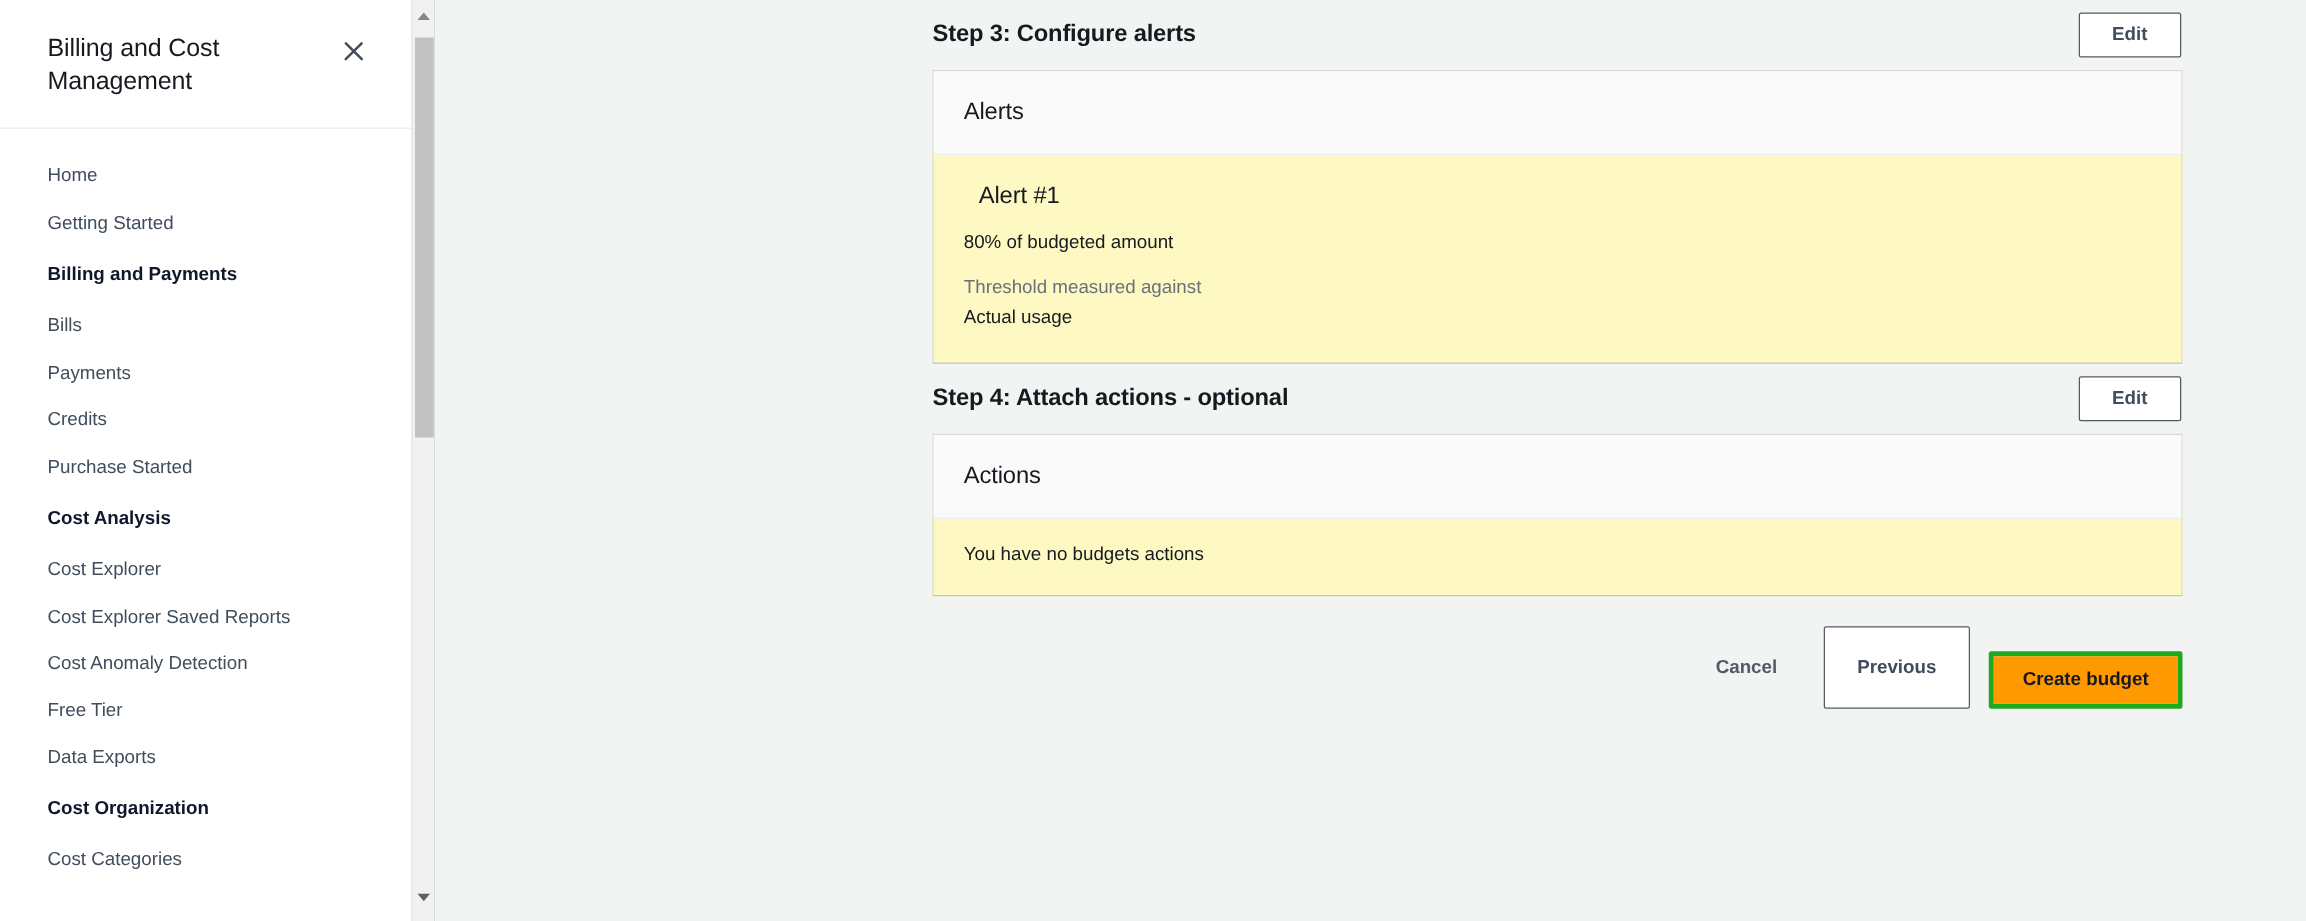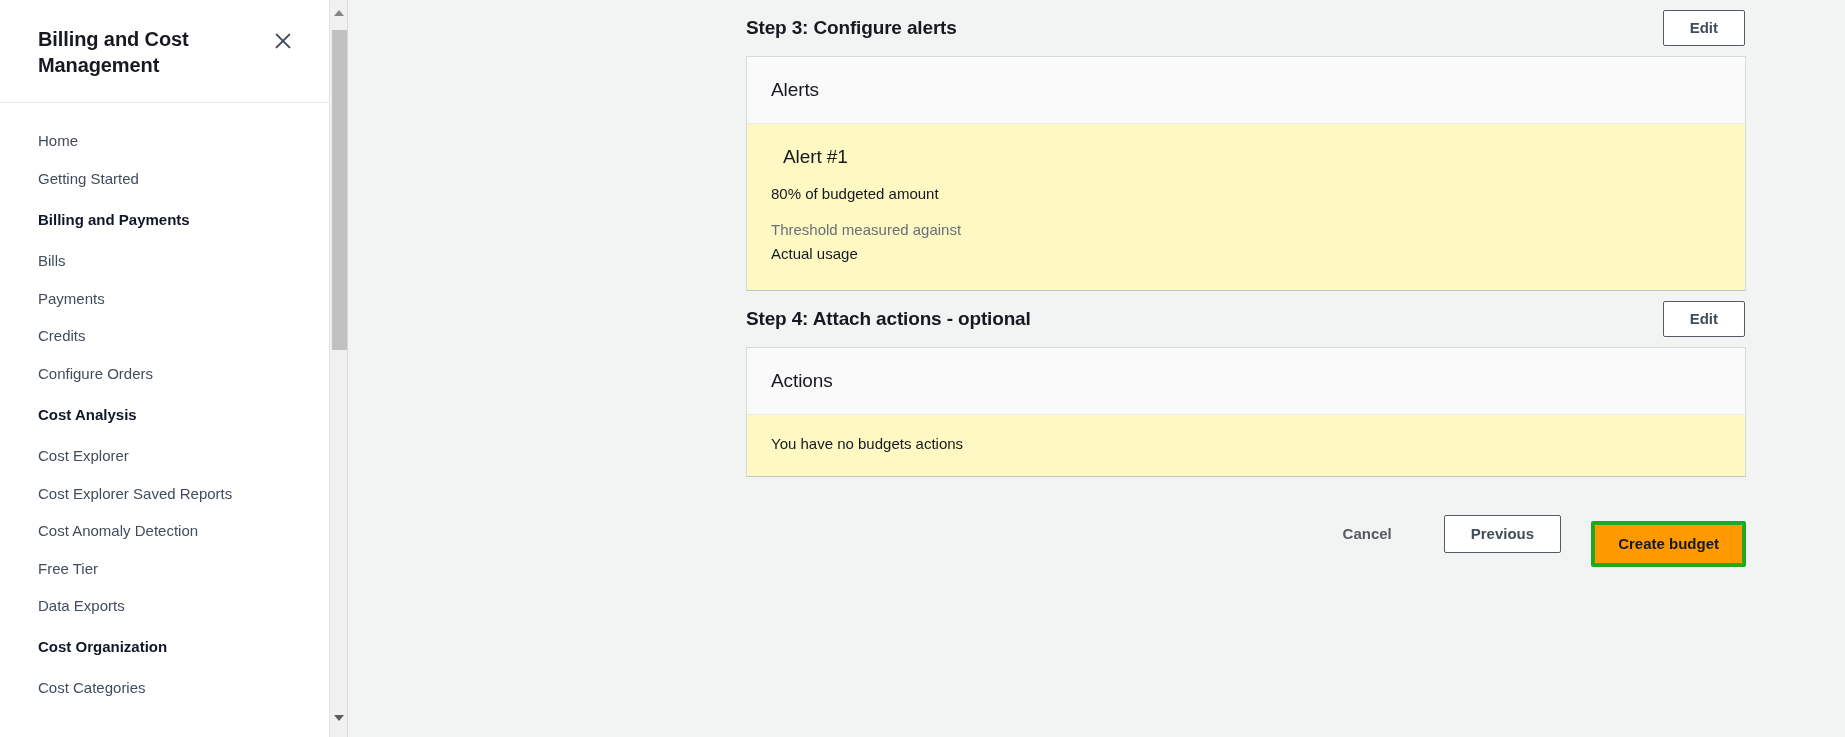--- a/index.html
+++ b/index.html
@@ -47,21 +47,21 @@
     padding-right: 34px;
     display: flex;
     align-items: flex-start;
     justify-content: space-between;
     border-bottom: 1px solid #e9ebed;
     min-height: 103px;
   }
 
   .sidebar-title {
     font-size: 20px;
-    font-weight: bold;
+    font-weight: normal;
     line-height: 1.3;
     color: #16191f;
     max-width: 200px;
     letter-spacing: -0.1px;
   }
 
   .close-icon {
     width: 26px;
     height: 26px;
     position: relative;
@@ -242,23 +242,22 @@
 
   .empty-text {
     font-size: 15px;
     color: #16191f;
     padding: 20px 24px 24px 24px;
   }
 
   
   .footer-actions {
     display: flex;
-    align-items: center;
     justify-content: flex-end;
-    gap: 16px;
+    gap: 1px;
     padding-top: 24px;
   }
 
   .btn-cancel {
     background: transparent;
     border: none;
     color: #545b64;
     font-family: "Liberation Sans", sans-serif;
     font-size: 15px;
     font-weight: bold;
@@ -316,21 +315,21 @@
         <div class="close-icon" title="Close"></div>
       </div>
 
       <ul class="nav-list">
         <li class="nav-item">Home</li>
         <li class="nav-item">Getting Started</li>
         <li class="nav-item section">Billing and Payments</li>
         <li class="nav-item">Bills</li>
         <li class="nav-item">Payments</li>
         <li class="nav-item">Credits</li>
-        <li class="nav-item">Configure Orders</li>
+        <li class="nav-item">Purchase Started</li>
         <li class="nav-item section">Cost Analysis</li>
         <li class="nav-item">Cost Explorer</li>
         <li class="nav-item">Cost Explorer Saved Reports</li>
         <li class="nav-item">Cost Anomaly Detection</li>
         <li class="nav-item">Free Tier</li>
         <li class="nav-item">Data Exports</li>
         <li class="nav-item section">Cost Organization</li>
         <li class="nav-item">Cost Categories</li>
       </ul>
     </div>

